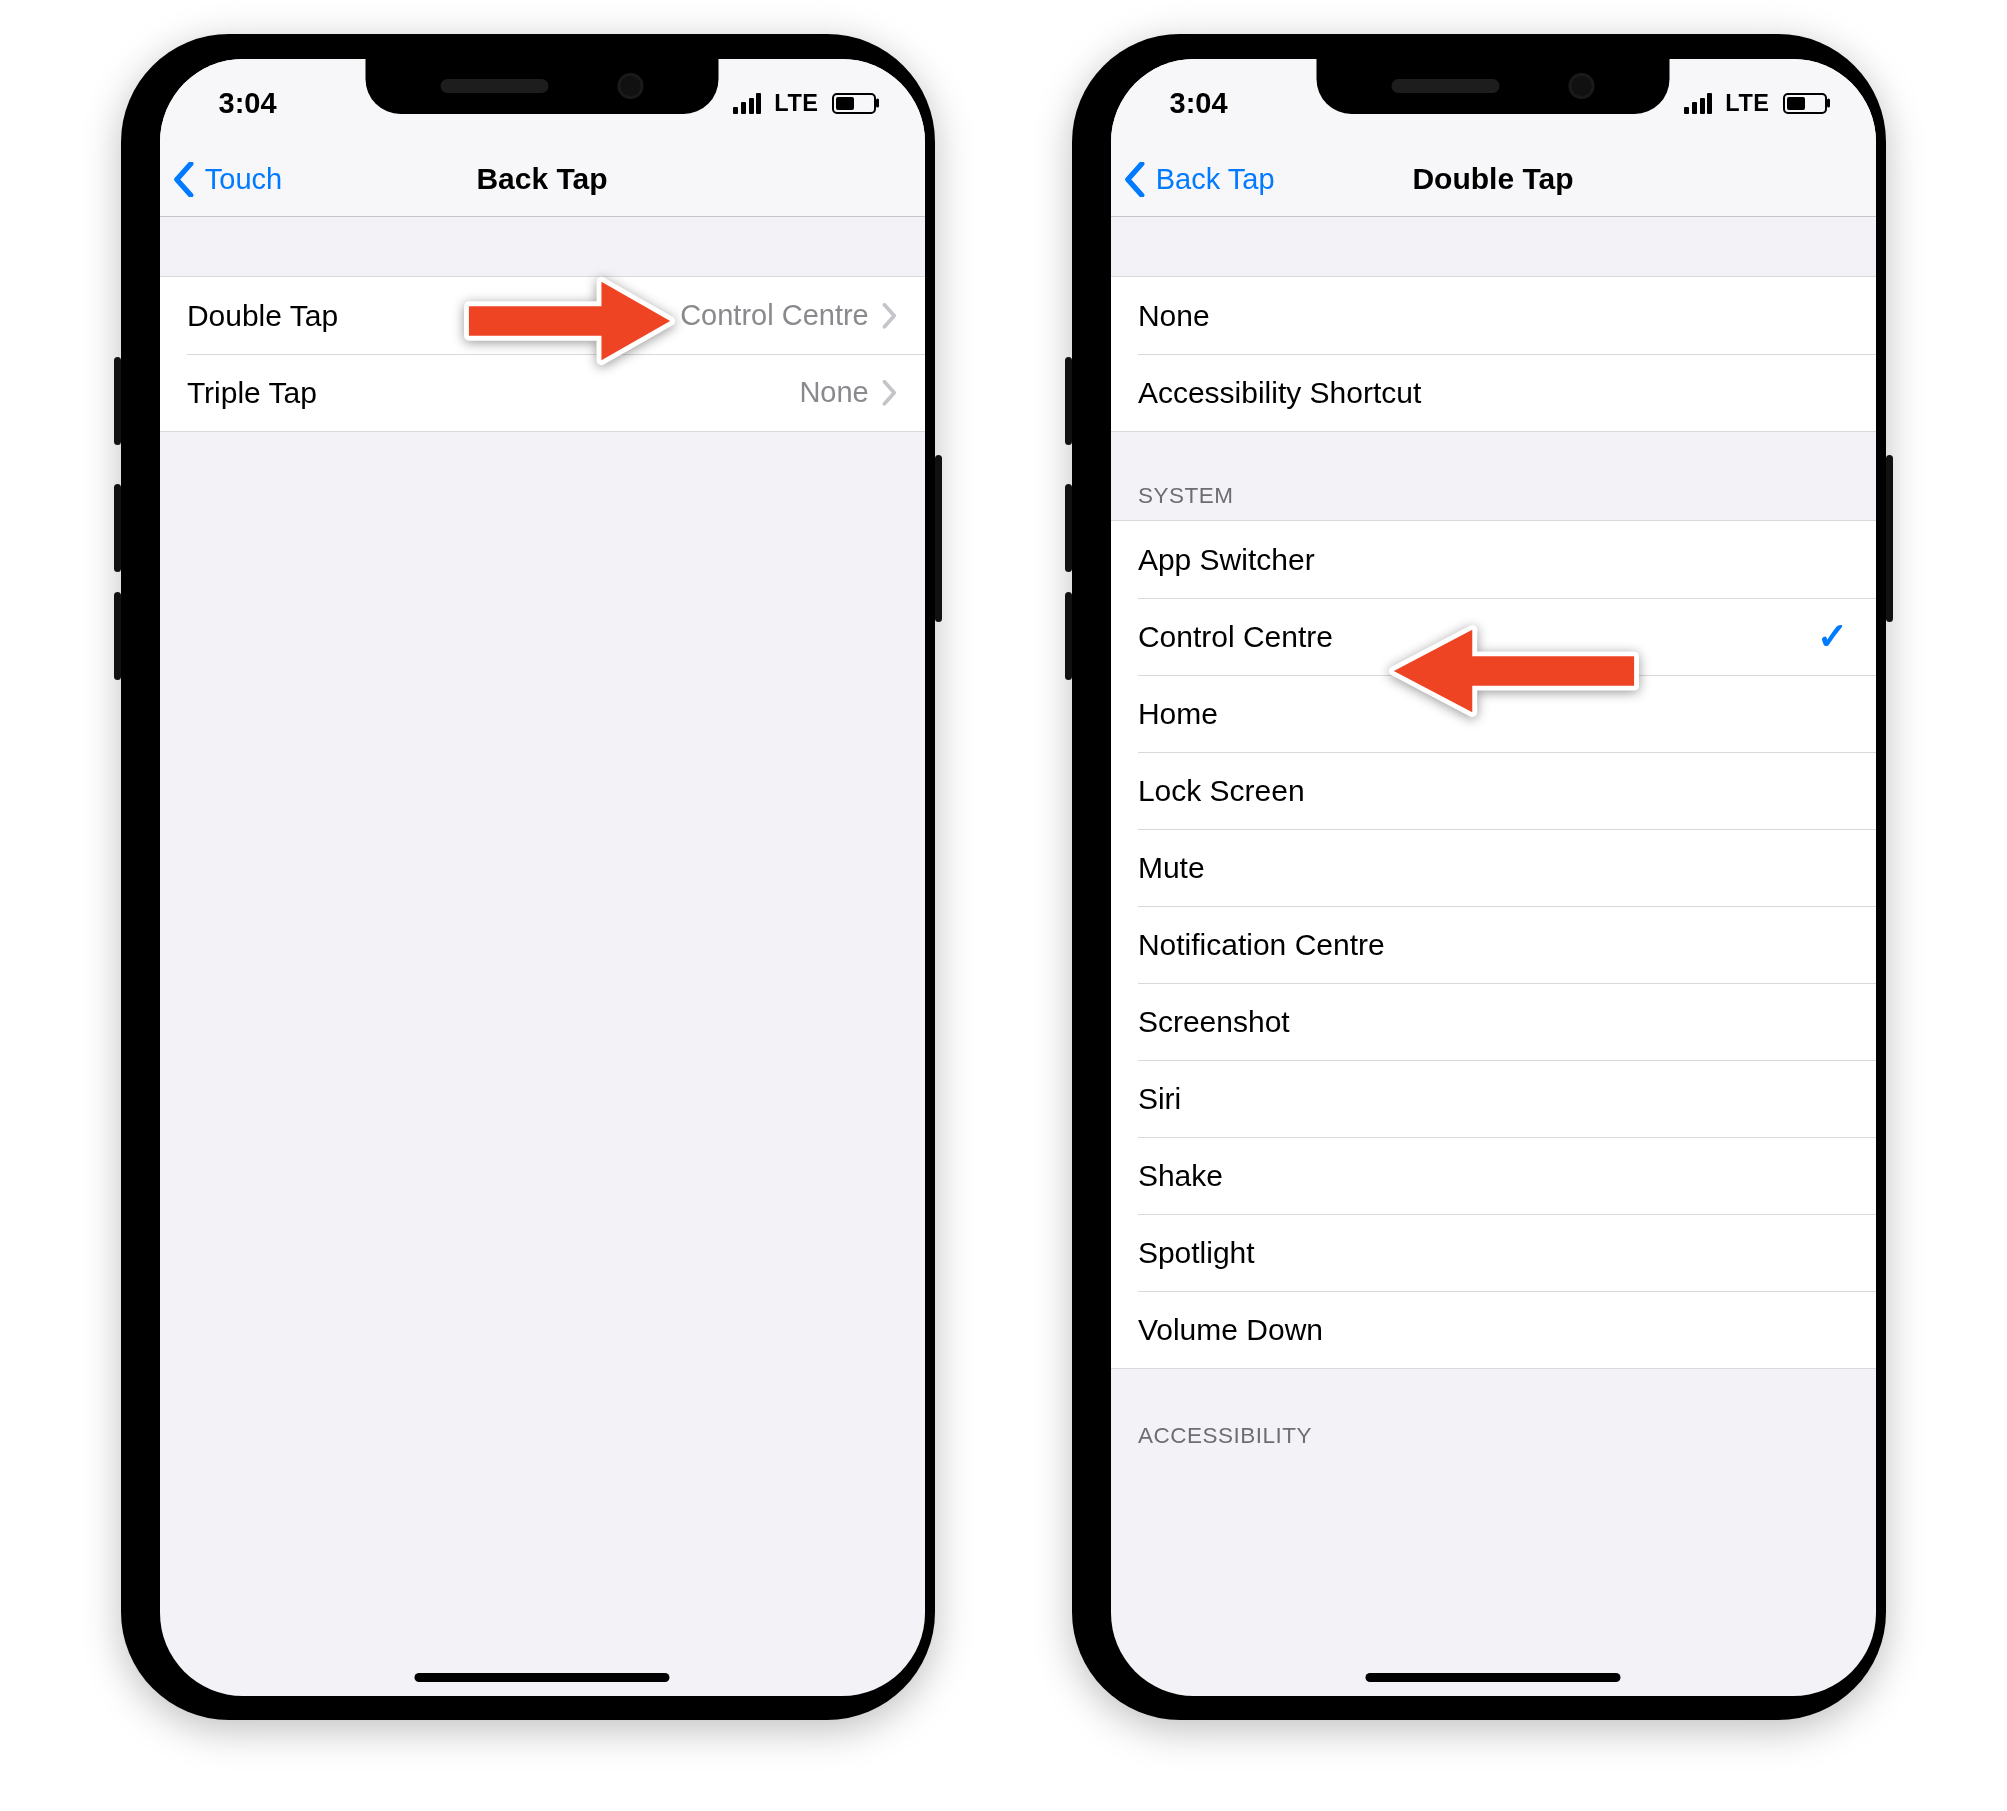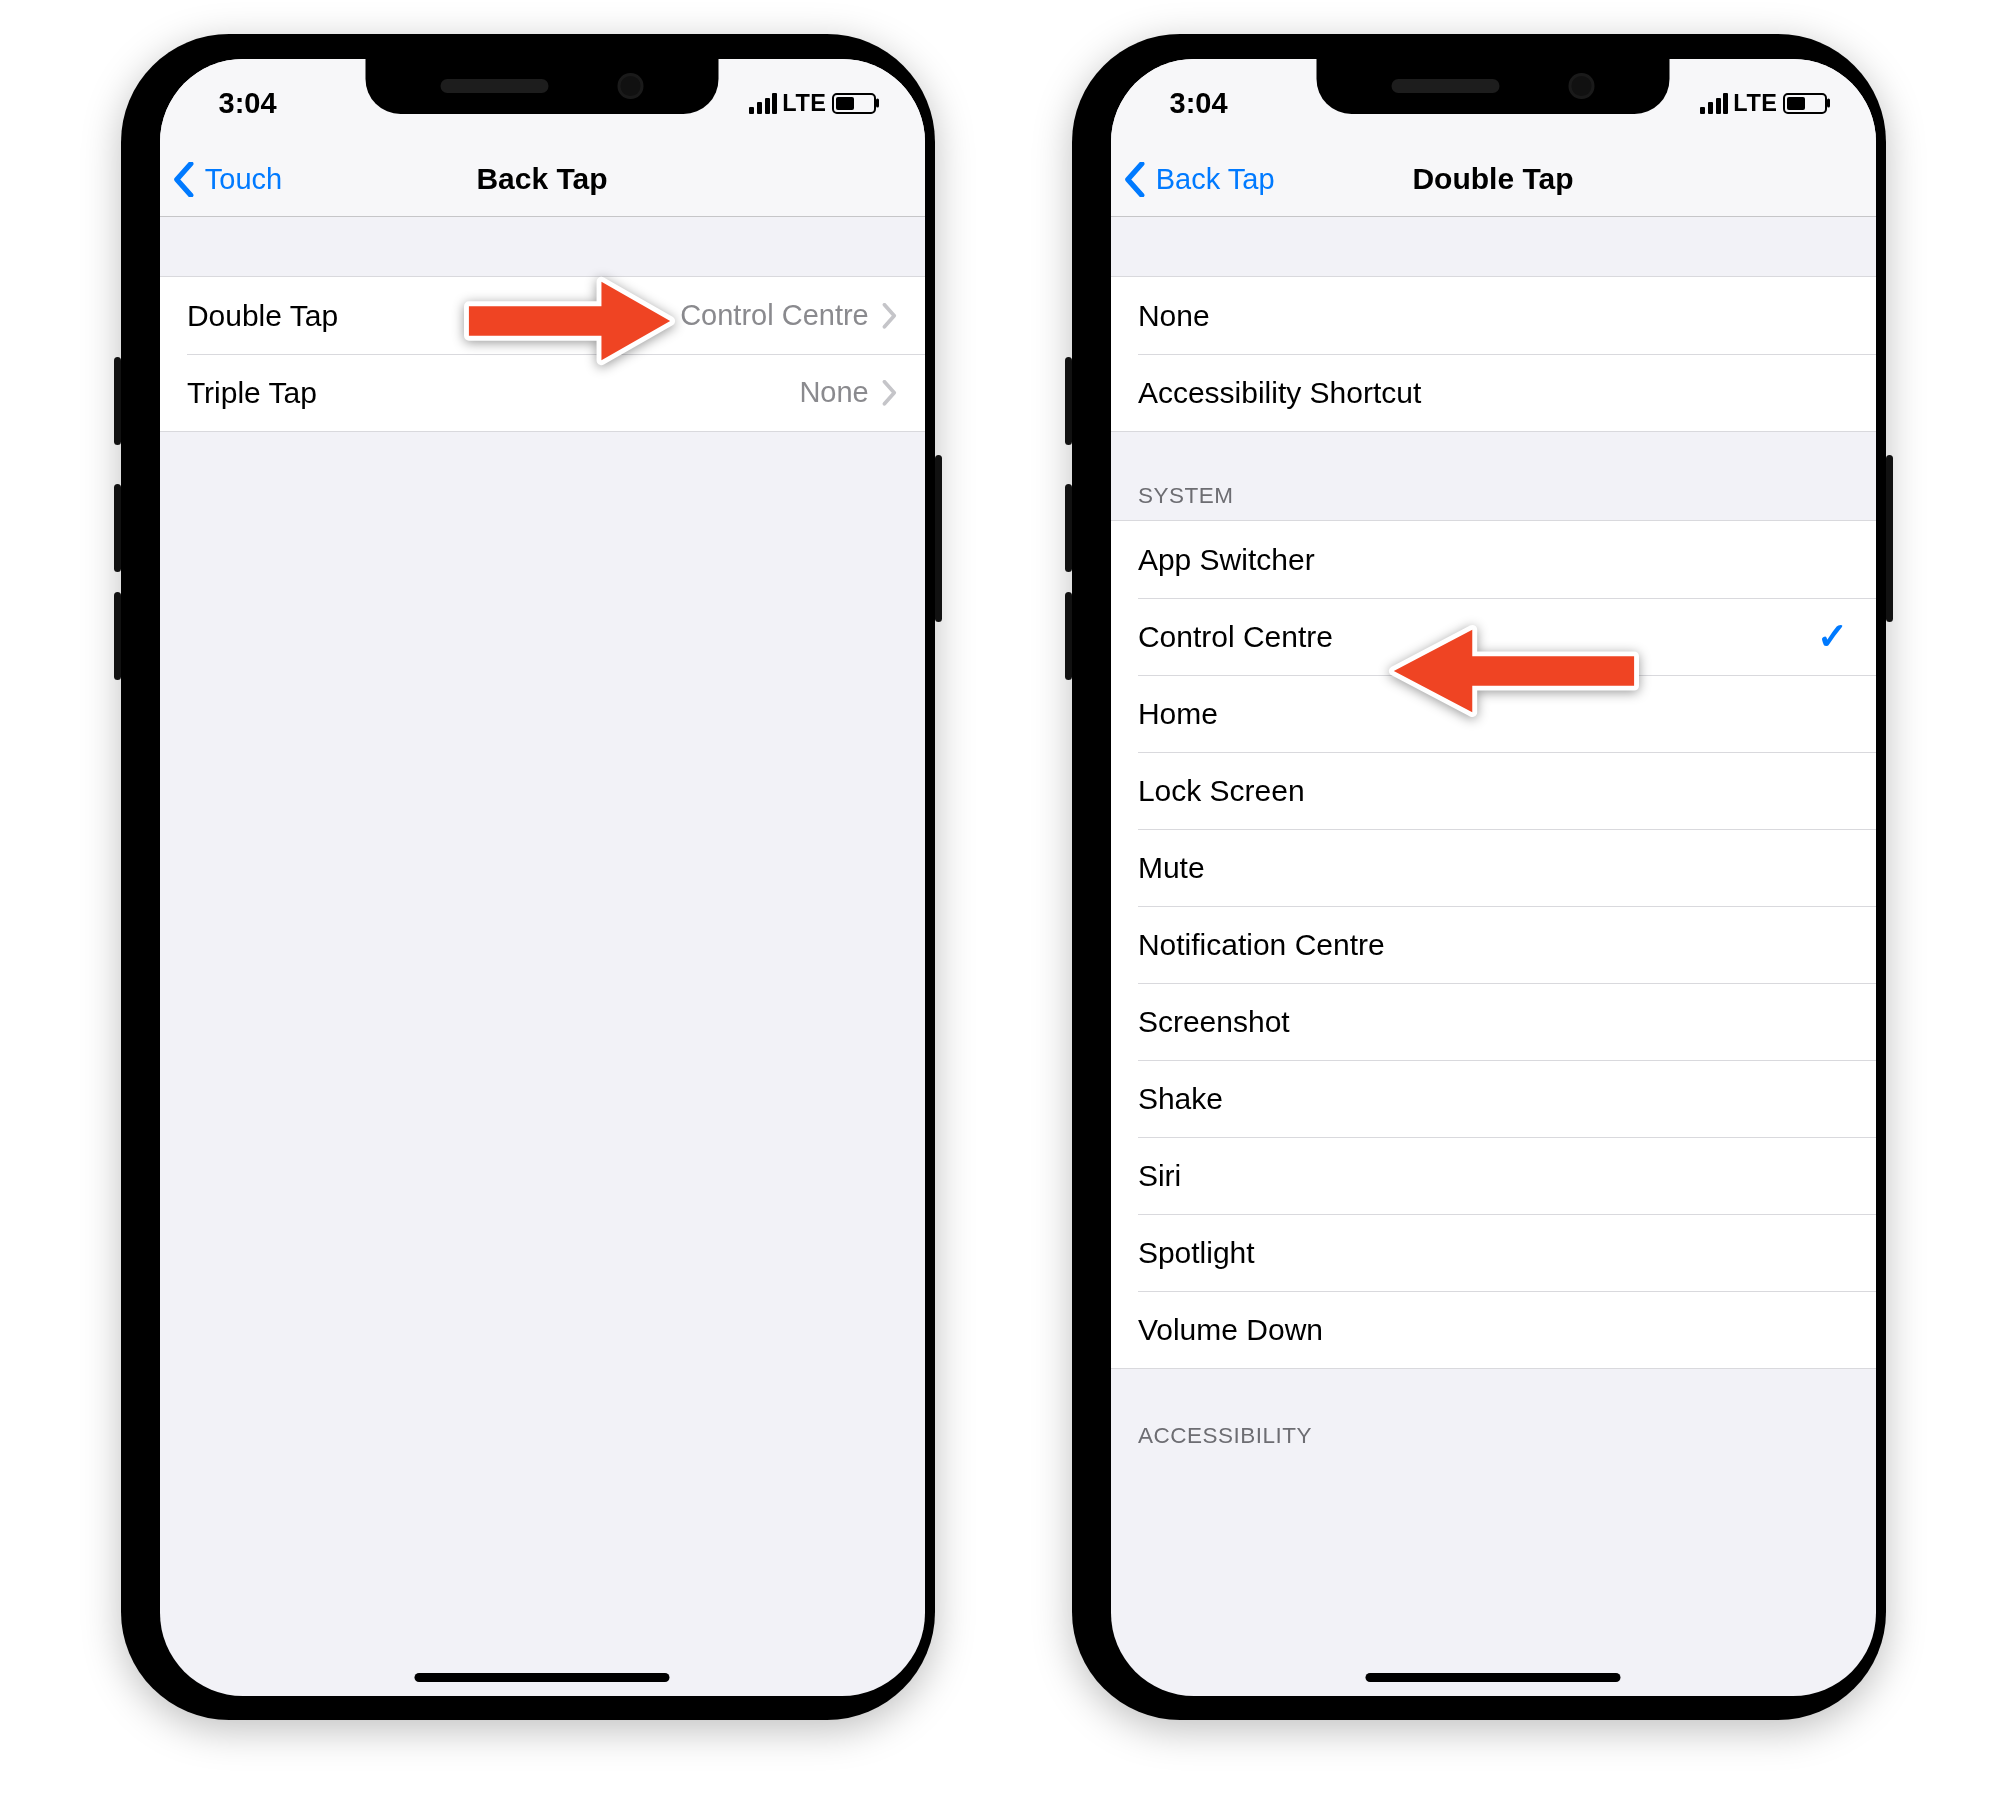--- a/index.html
+++ b/index.html
@@ -125,21 +125,21 @@
     align-items: center;
     padding: 5.9px 49px 0 59px;
     font-size: 29px;
     font-weight: 600;
     color: #000;
     background: #f7f7f9;
   }
   .status-right {
     display: flex;
     align-items: center;
-    gap: 5px;
+    gap: 13px;
   }
   .signal-bars {
     display: flex;
     align-items: flex-end;
     gap: 2.9px;
     height: 21.6px;
   }
   .signal-bars span {
     width: 4.9px;
     background: #000;
@@ -408,24 +408,24 @@
               <div class="cell">
                 <span>Mute</span>
               </div>
               <div class="cell">
                 <span>Notification Centre</span>
               </div>
               <div class="cell">
                 <span>Screenshot</span>
               </div>
               <div class="cell">
+                <span>Siri</span>
+              </div>
+              <div class="cell">
                 <span>Shake</span>
-              </div>
-              <div class="cell">
-                <span>Siri</span>
               </div>
               <div class="cell">
                 <span>Spotlight</span>
               </div>
               <div class="cell">
                 <span>Volume Down</span>
               </div>
             </div>
 
           <div class="section-header" style="padding-top:54px">ACCESSIBILITY</div>

